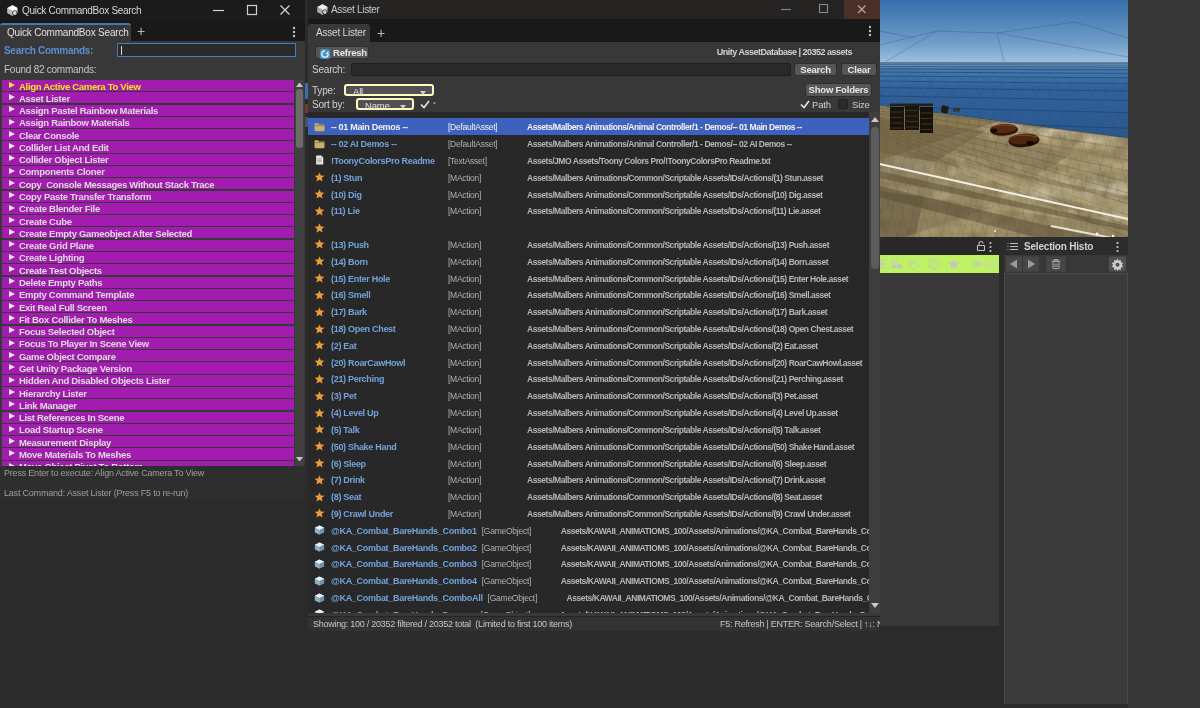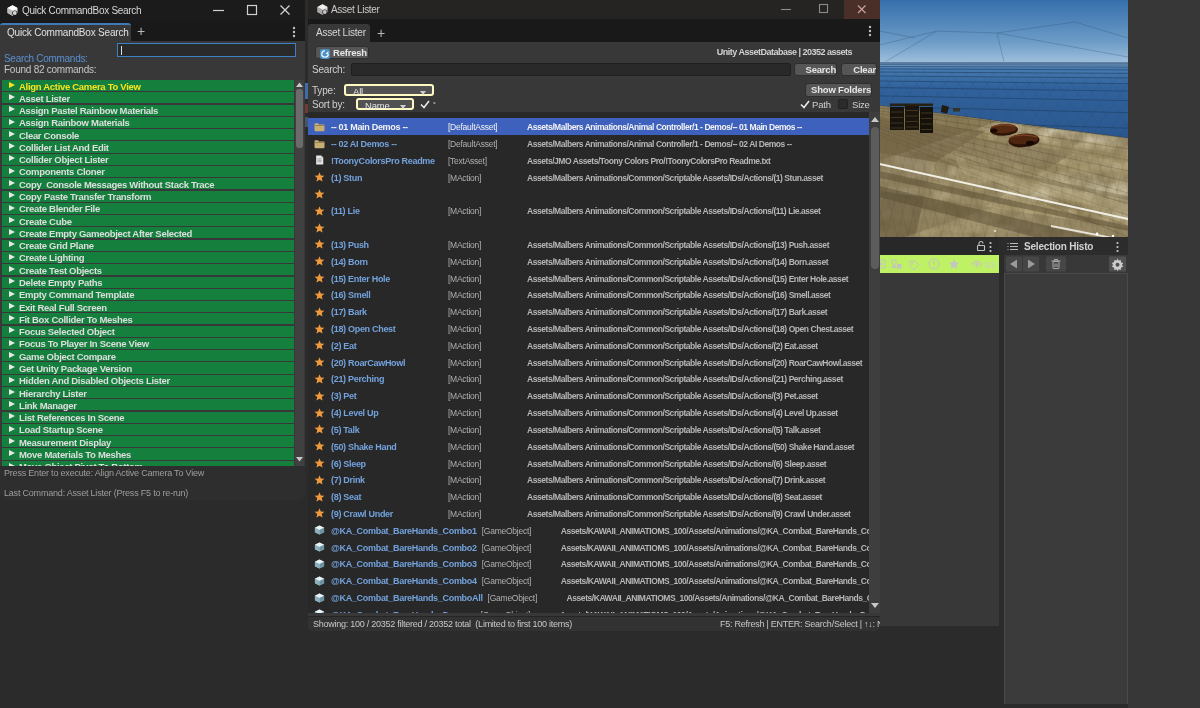--- a/index.html
+++ b/index.html
@@ -24,27 +24,27 @@
   #win1 { left:0; top:0; width:305px; height:500px; background:#383838;
           border-radius:0 0 8px 8px; overflow:hidden; }
   #w1-title { left:0; top:0; width:305px; height:21px; background:#1b1b1b; }
   #w1-title .t { left:22px; top:5px; font-size:10px; color:#d8d8d8; letter-spacing:-0.3px; }
   .winbtns { color:#d0d0d0; }
   #w1-tabbar { left:0; top:21px; width:305px; height:20px; background:#191919; }
   #w1-tab { left:0; top:2px; width:131px; height:18px; background:#383838;
             border-top:2px solid #4079b5; border-radius:3px 3px 0 0;
             color:#e0e0e0; font-size:10px; line-height:16px; padding-left:7px; letter-spacing:-0.2px; }
   .plus { color:#b8b8b8; font-size:14px; }
-  #w1-label { left:4px; top:53px; font-size:10px; font-weight:normal; color:#5a8fd0; letter-spacing:-0.3px; }
+  #w1-label { left:4px; top:45px; font-size:10px; font-weight:bold; color:#5a8fd0; letter-spacing:-0.3px; }
   #w1-input { left:117px; top:43px; width:179px; height:14px; background:#2a2a2a;
               border:1px solid #3d80c4; }
   #w1-input .caret { left:3px; top:2px; width:1px; height:9px; background:#dddddd; }
   #w1-found { left:4px; top:64px; font-size:10px; color:#c6c6c6; letter-spacing:-0.25px; }
   #w1-list { left:2px; top:80px; width:292px; height:386px; overflow:hidden; }
-  .cmdrow { position:relative; width:348px; height:11.1px; margin-bottom:1.2px; background:#15803d; }
+  .cmdrow { position:relative; width:348px; height:11.1px; margin-bottom:1.2px; background:#a21caf; }
   .cmdrow .tri { position:absolute; left:6.5px; top:1.8px; width:0; height:0;
                  border-left:6px solid #e8e8e8; border-top:3.8px solid transparent; border-bottom:3.8px solid transparent; }
   .cmdrow .tx { position:absolute; left:17px; top:0.5px; font-size:9.5px; font-weight:bold;
                 color:#dedede; letter-spacing:-0.3px; white-space:nowrap; }
   .cmdrow.sel .tri { border-left-color:#f7e41f; }
   .cmdrow.sel .tx { color:#f7e41f; }
   #w1-scroll { left:295px; top:80px; width:9px; height:386px; background:#404040; }
   #w1-thumb { left:1px; top:9px; width:7px; height:59px; background:#6b6b6b; border-radius:3px; }
   #w1-status { left:0; top:466px; width:305px; height:34px; background:#2e2e2e; }
   #w1-status div { position:absolute; left:4px; font-size:9px; color:#9e9e9e; letter-spacing:-0.2px; }
@@ -52,21 +52,21 @@
   
   #win2 { left:308px; top:0; width:572px; height:631px; background:#383838;
           border-radius:0 0 6px 6px; overflow:hidden; }
   #w2-title { left:0; top:0; width:573px; height:19px; background:#262323; }
   #w2-title .t { left:23px; top:4px; font-size:10px; color:#c9c9c9; letter-spacing:-0.3px; }
   #w2-close { left:536px; top:0; width:36px; height:19px; background:#4a2f28; }
   #w2-tabbar { left:0; top:19px; width:573px; height:23px; background:#191919; }
   #w2-tab { left:0; top:5px; width:62px; height:18px; background:#383838; border-radius:3px 3px 0 0;
             color:#d6d6d6; font-size:10px; line-height:18px; padding-left:8px; letter-spacing:-0.2px; }
   .btn { position:absolute; background:#565656; border:1px solid #2e2e2e; border-radius:3px;
-         color:#e6e6e6; font-size:9.5px; font-weight:bold; text-align:right; letter-spacing:-0.2px; }
+         color:#e6e6e6; font-size:9.5px; font-weight:bold; text-align:center; letter-spacing:-0.2px; }
   #w2-refresh { left:7px; top:46px; width:54px; height:13px; line-height:11px; text-align:left; padding-left:17px; }
   #w2-dbinfo { right:28px; top:47px; font-size:9px; font-weight:bold; color:#d2d2d2; letter-spacing:-0.5px; }
   .lbl { position:absolute; font-size:10px; color:#d0d0d0; letter-spacing:-0.2px; }
   #w2-sinput { left:43px; top:63px; width:440px; height:13px; background:#292929; border:1px solid #1f1f1f; border-radius:2px; }
   .drop { position:absolute; background:#515151; border:2px solid #fef9c3; border-radius:3px;
           color:#e6e6e6; font-size:9.5px; padding-left:7px; letter-spacing:-0.2px; }
   .drop .arr { position:absolute; right:6px; top:4.5px; width:0; height:0;
                border-top:4px solid #cfcfcf; border-left:3.5px solid transparent; border-right:3.5px solid transparent; }
   .chk { position:absolute; width:10px; height:10px; background:#2b2b2b; border:1px solid #212121; border-radius:2px; }
   #w2-list { left:0; top:112px; width:573px; height:501px; background:#282828; overflow:hidden; }
@@ -521,20 +521,21 @@
       <div class="arow">
           <svg class="ic">
             <use href="#i-star"></use>
           </svg>
           <div class="nm"><span class="n">(1) Stun</span><span class="ty">[MAction]</span><span class="pa">Assets/Malbers Animations/Common/Scriptable Assets/IDs/Actions/(1) Stun.asset</span></div>
         </div>
       <div class="arow">
           <svg class="ic">
             <use href="#i-star"></use>
           </svg>
+          <div class="nm"><span class="n">(10) Dig</span><span class="ty">[MAction]</span><span class="pa">Assets/Malbers Animations/Common/Scriptable Assets/IDs/Actions/(10) Dig.asset</span></div>
         </div>
       <div class="arow">
           <svg class="ic">
             <use href="#i-star"></use>
           </svg>
           <div class="nm"><span class="n">(11) Lie</span><span class="ty">[MAction]</span><span class="pa">Assets/Malbers Animations/Common/Scriptable Assets/IDs/Actions/(11) Lie.asset</span></div>
         </div>
       <div class="arow">
           <svg class="ic">
             <use href="#i-star"></use>

